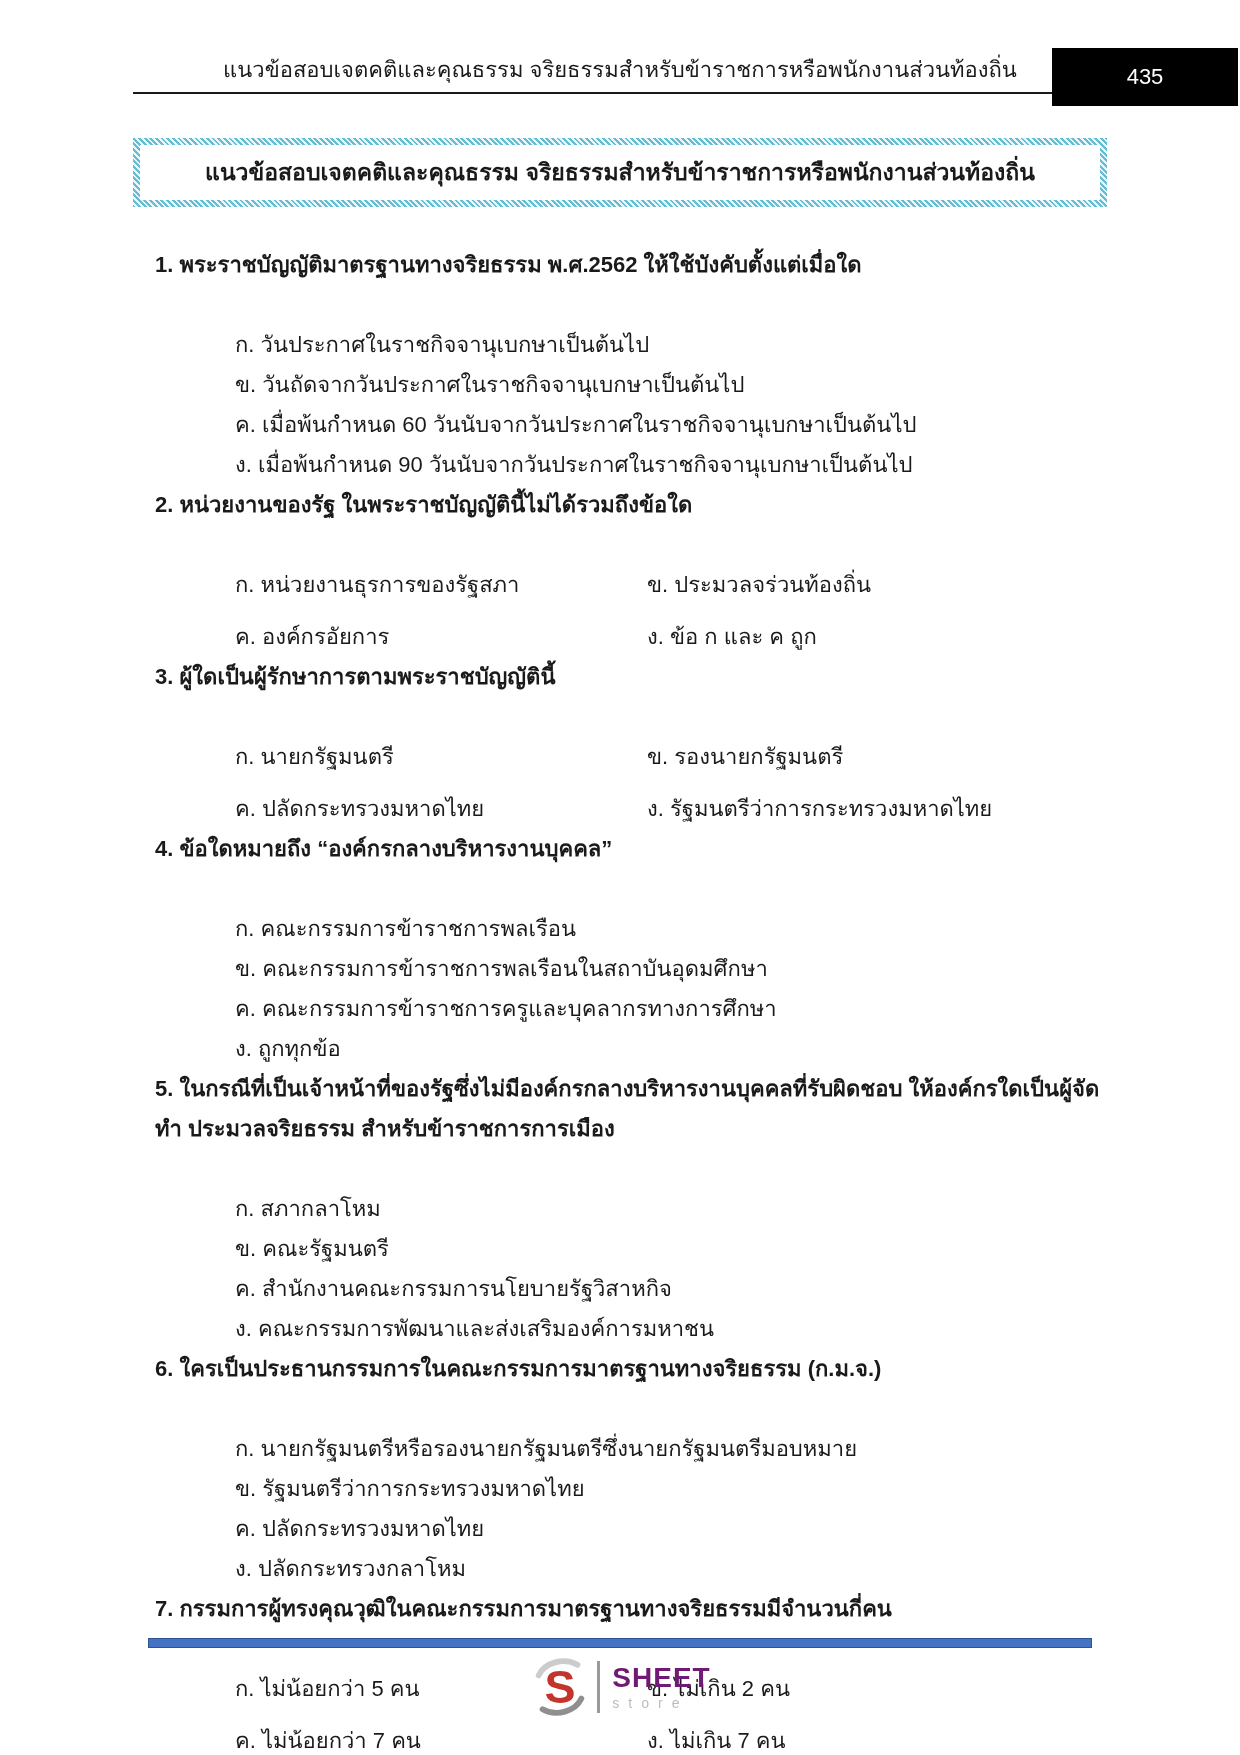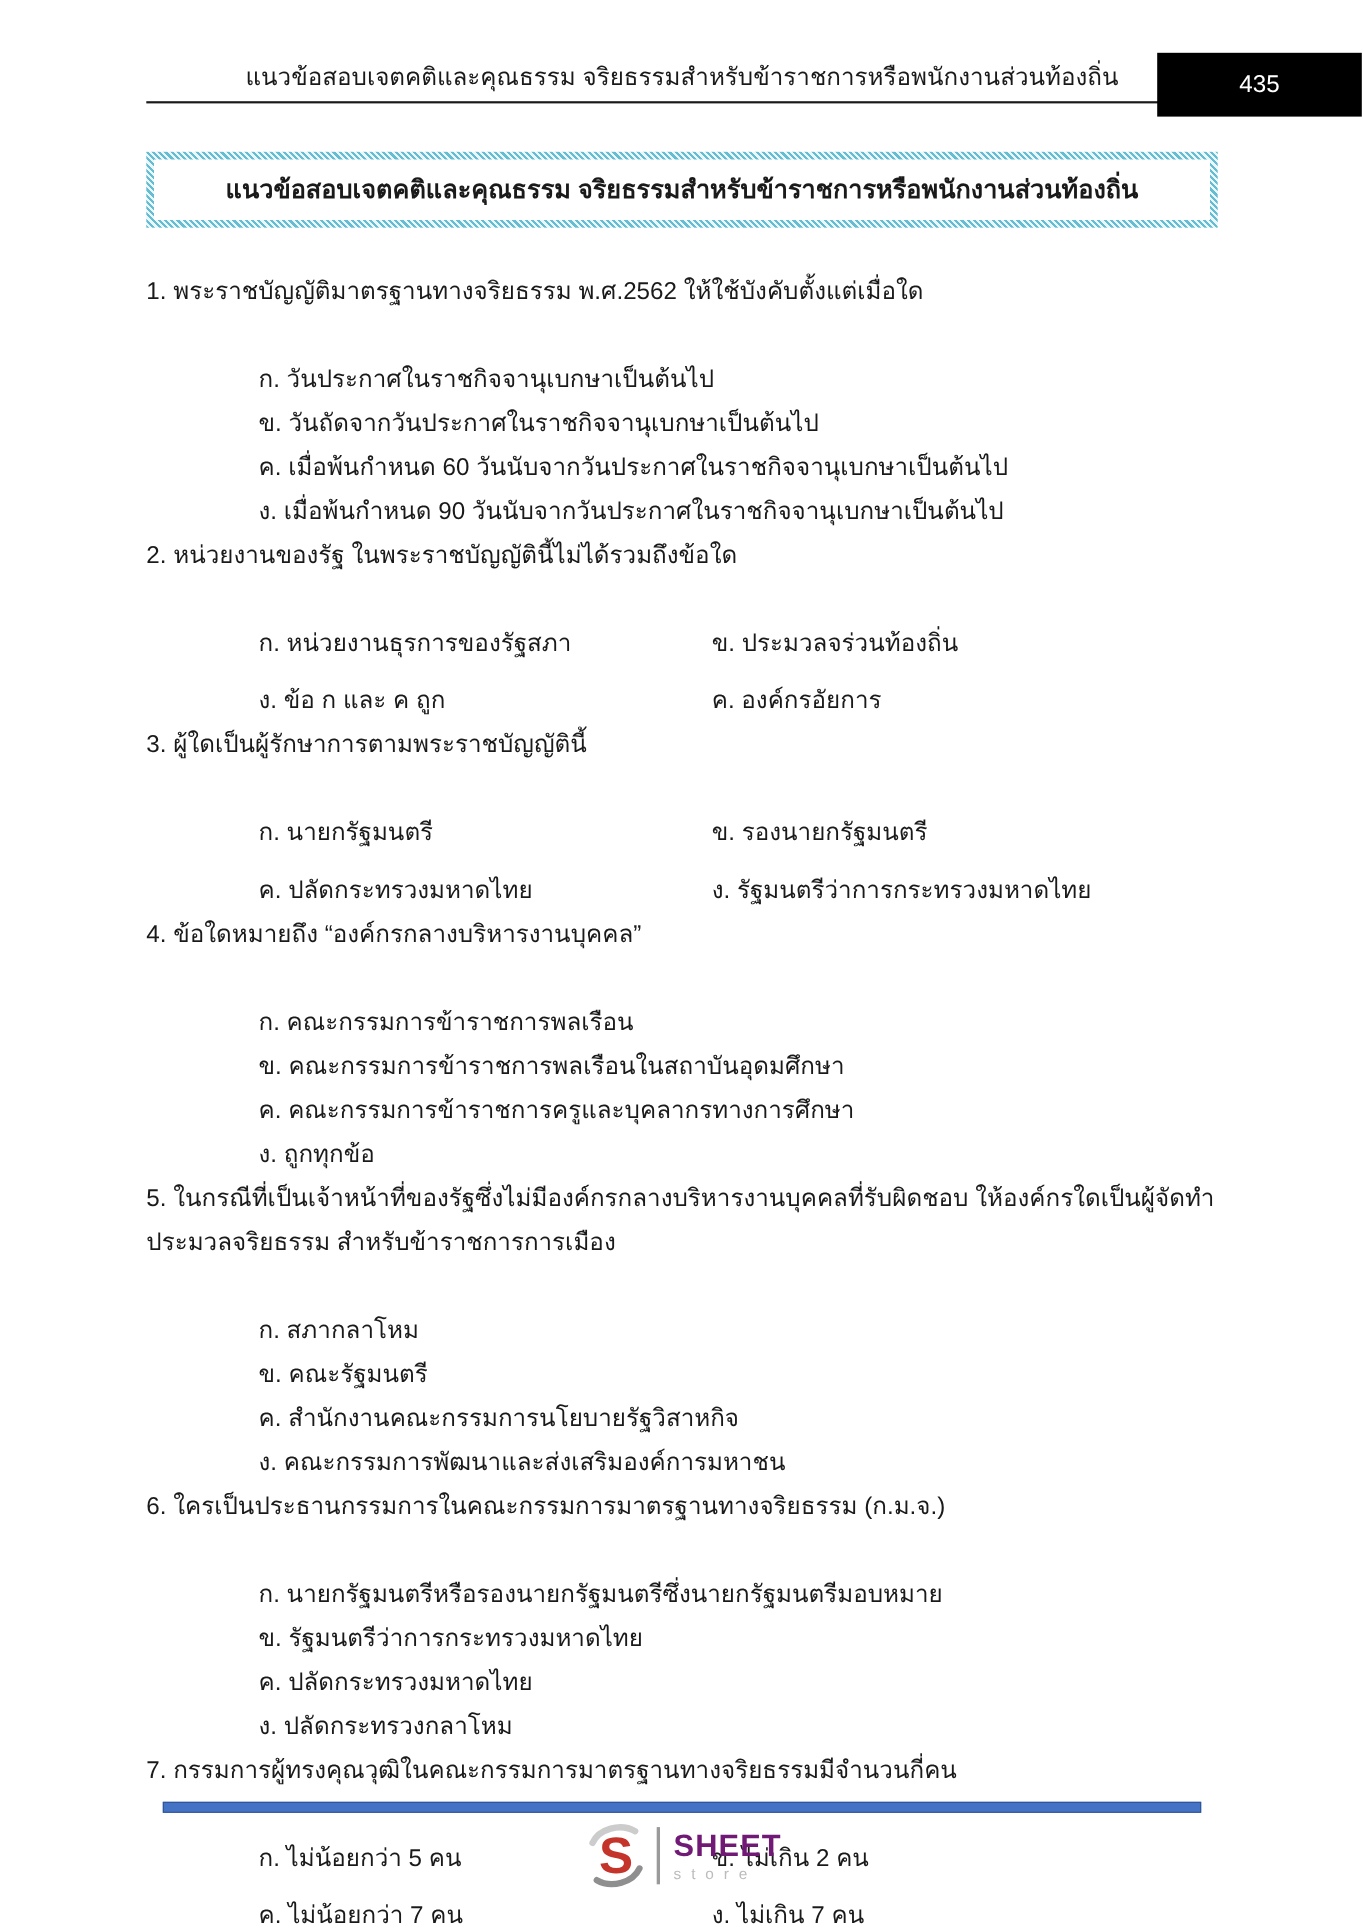--- a/index.html
+++ b/index.html
@@ -44,22 +44,23 @@
     font-weight:700;
     font-size:23px;
     padding:9px 0 10px;
   }
   
   #questions{
     margin:38px 133px 0;
     font-size:22px;
   }
   .q-text{
-    font-weight:400;
+    font-weight:700;
     line-height:40px;
+    margin-left:22px;
   }
   .options{padding-left:102px;margin-top:40px;}
   .option{line-height:40px;}
   .options.cols-2{
     display:grid;
     grid-template-columns:400px 1fr;
     gap:12px;
   }
   
   .footer-bar{
@@ -113,22 +114,22 @@
           <div class="option">ข. วันถัดจากวันประกาศในราชกิจจานุเบกษาเป็นต้นไป</div>
           <div class="option">ค. เมื่อพ้นกำหนด 60 วันนับจากวันประกาศในราชกิจจานุเบกษาเป็นต้นไป</div>
           <div class="option">ง. เมื่อพ้นกำหนด 90 วันนับจากวันประกาศในราชกิจจานุเบกษาเป็นต้นไป</div>
         </div>
       </div>
       <div class="question">
         <div class="q-text">2. หน่วยงานของรัฐ ในพระราชบัญญัตินี้ไม่ได้รวมถึงข้อใด</div>
         <div class="options cols-2">
           <div class="option">ก. หน่วยงานธุรการของรัฐสภา</div>
           <div class="option">ข. ประมวลจร่วนท้องถิ่น</div>
+          <div class="option">ค. องค์กรอัยการ</div>
           <div class="option">ง. ข้อ ก และ ค ถูก</div>
-          <div class="option">ค. องค์กรอัยการ</div>
         </div>
       </div>
       <div class="question">
         <div class="q-text">3. ผู้ใดเป็นผู้รักษาการตามพระราชบัญญัตินี้</div>
         <div class="options cols-2">
           <div class="option">ก. นายกรัฐมนตรี</div>
           <div class="option">ข. รองนายกรัฐมนตรี</div>
           <div class="option">ค. ปลัดกระทรวงมหาดไทย</div>
           <div class="option">ง. รัฐมนตรีว่าการกระทรวงมหาดไทย</div>
         </div>

